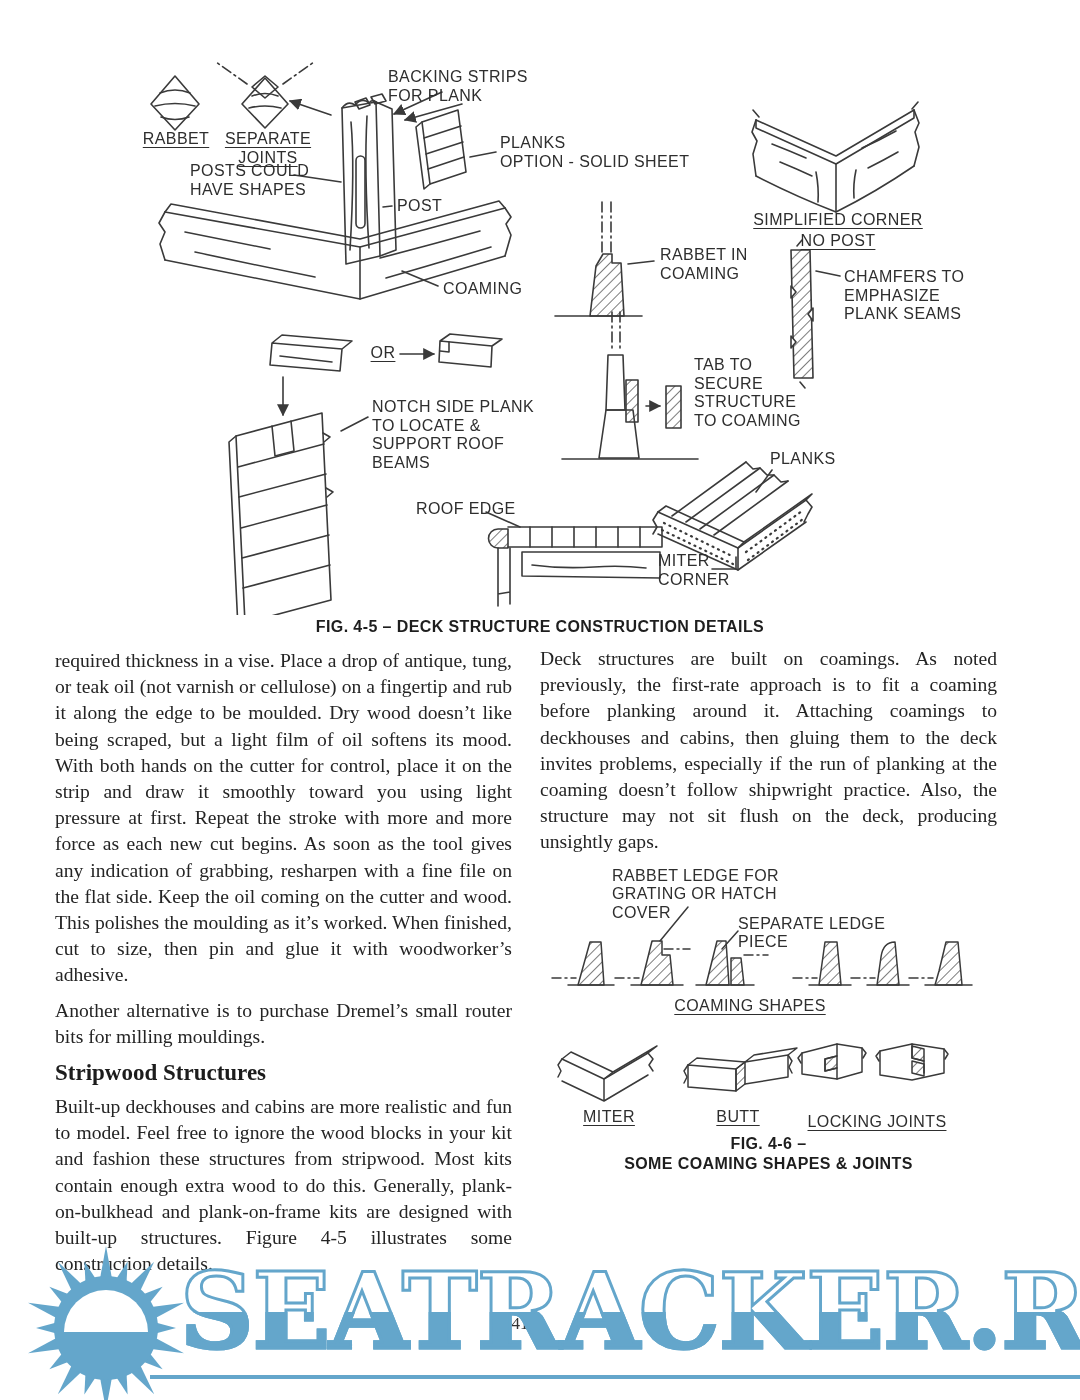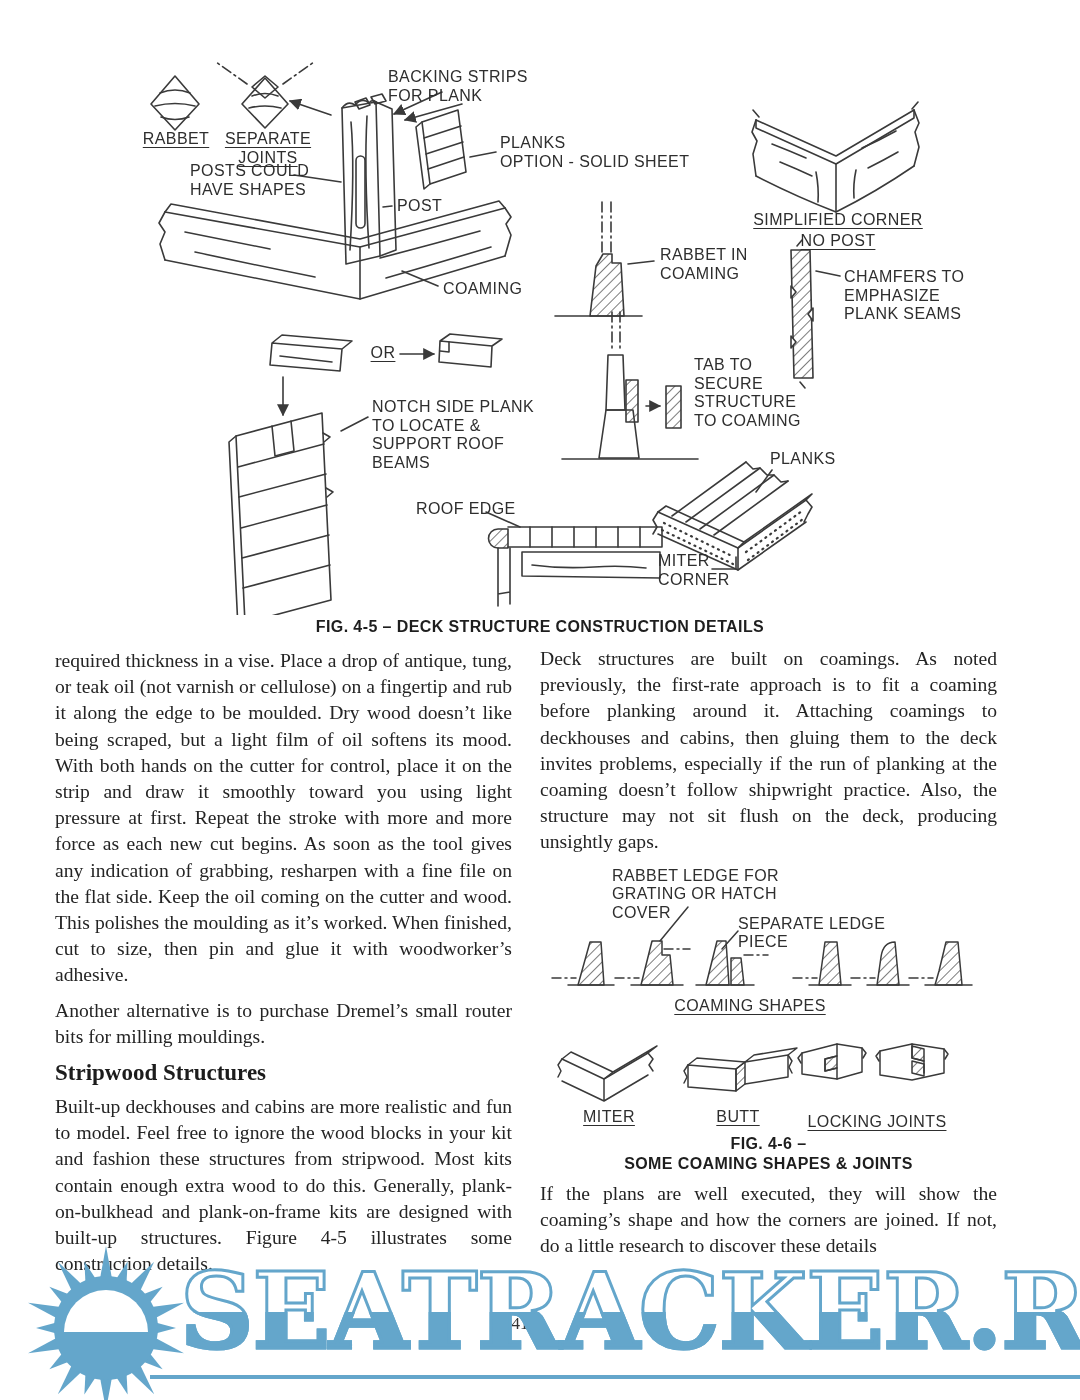--- a/index.html
+++ b/index.html
@@ -248,21 +248,20 @@
       <div class="fig-label" style="left:198px;top:50px;width:200px;">SEPARATE LEDGE PIECE</div>
       <div class="fig-label ul ctr" style="left:115px;top:132px;width:190px;">COAMING SHAPES</div>
       <div class="fig-label ul ctr" style="left:24px;top:243px;width:90px;">MITER</div>
       <div class="fig-label ul ctr" style="left:158px;top:243px;width:80px;">BUTT</div>
       <div class="fig-label ul ctr" style="left:262px;top:248px;width:150px;">LOCKING JOINTS</div>
     </div>
 
     <div class="fig46-cap">FIG. 4-6 –</div>
     <div class="fig46-cap" style="margin-bottom:8px;">SOME COAMING SHAPES &amp; JOINTS</div>
 
-    <p>If the plans are well executed, they will show the coaming’s shape and how the corners are joined. If not, do a little research to discover these details</p>
   </div>
 
   <div class="page-num">– 41 –</div>
 
   <svg class="sun" viewBox="0 0 192 154">
     <defs>
       <path id="rayL" d="M0,-82 L7,-44 L-7,-44 Z" fill="#64a6cb"></path>
       <path id="rayS" d="M0,-70 L7,-44 L-7,-44 Z" fill="#64a6cb"></path>
     </defs>
     <g transform="translate(96,82)">

